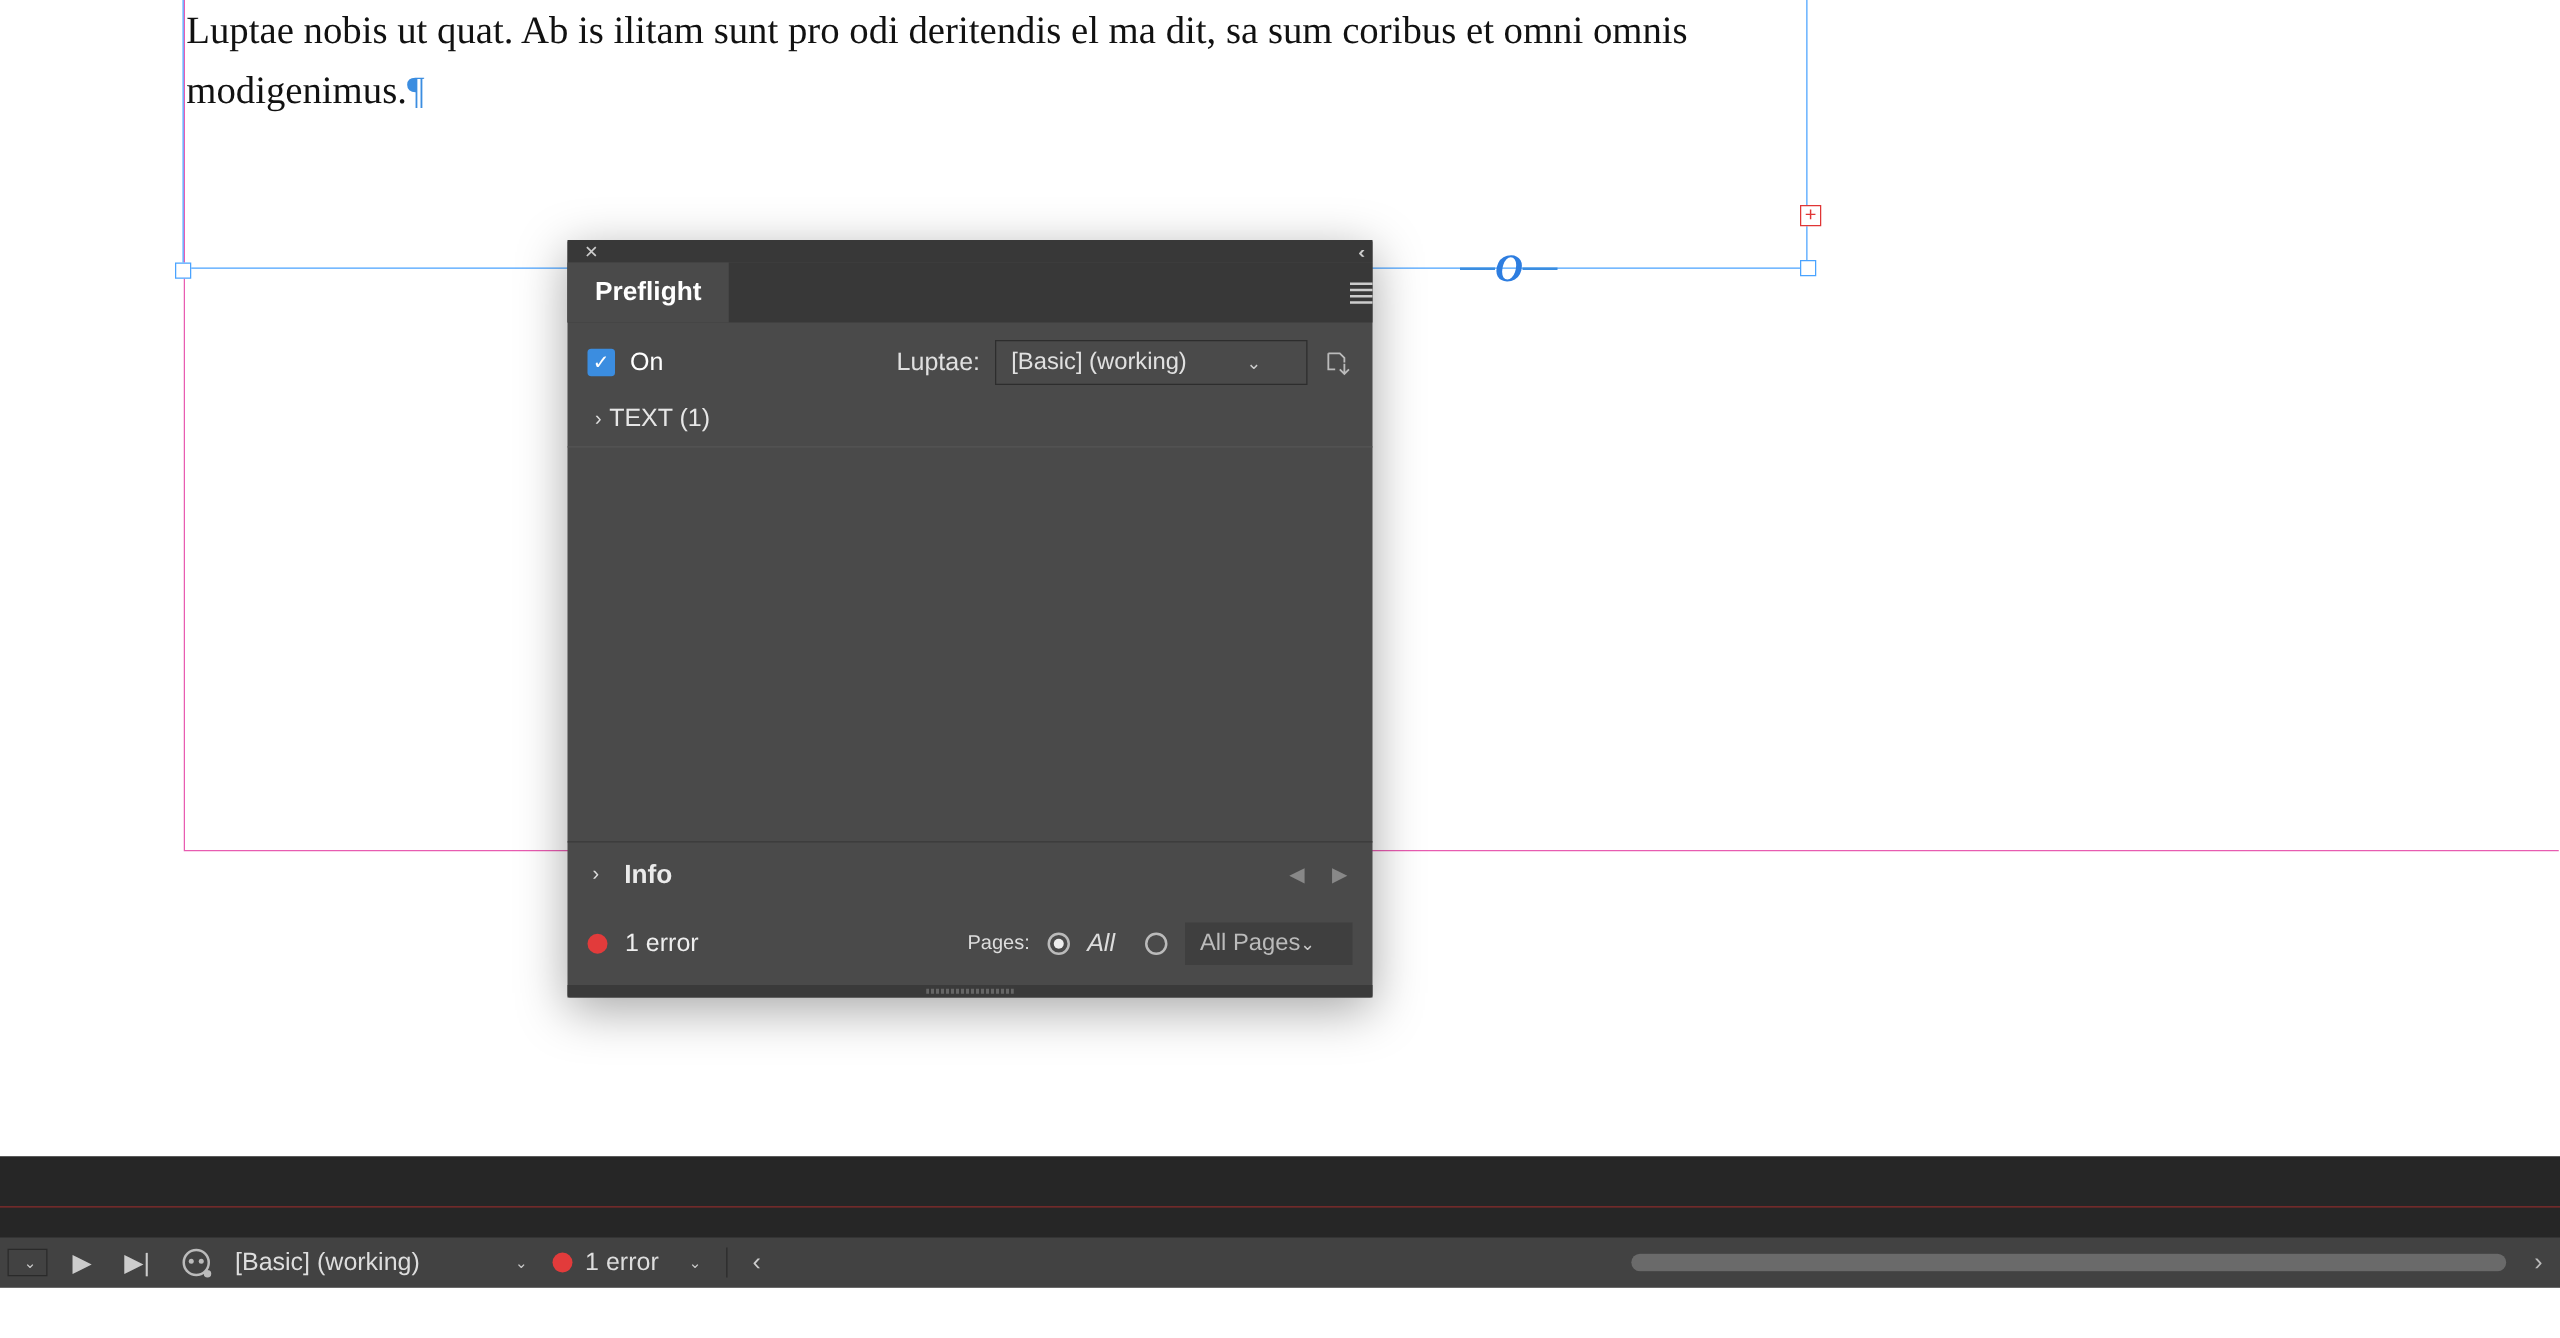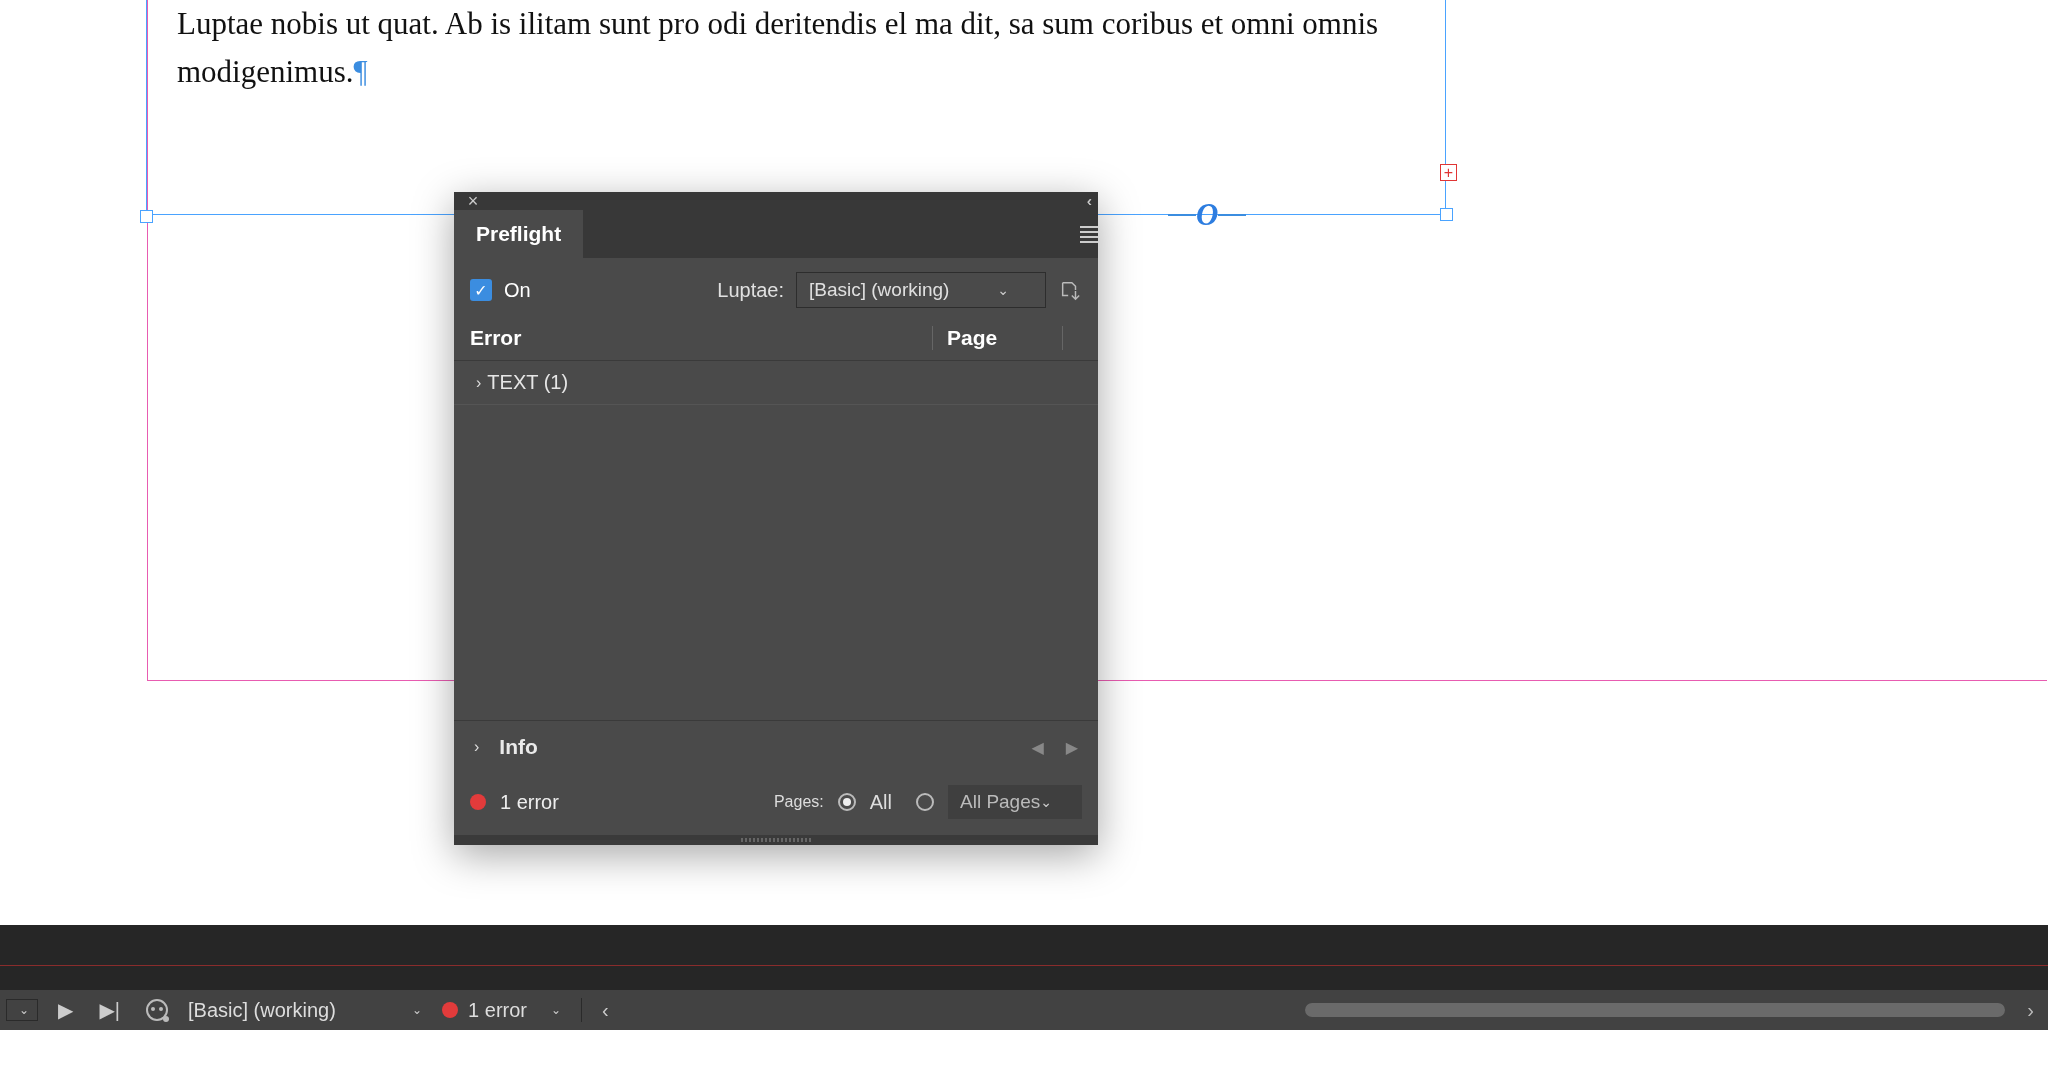--- a/index.html
+++ b/index.html
@@ -33,21 +33,20 @@
   border: 1px solid #4aa3ff;
 }
 .frame-top { height: 215px; border-top: none; }
 .body-text {
   font-family: Georgia, "Times New Roman", serif;
   font-size: 31px;
   line-height: 1.55;
   color: #111;
   padding: 0 2px;
   position: relative;
-  margin-left: 28px;
 }
 .body-text .pilc { color: #3b8de0; }
 .pagebreak {
   font-style: italic;
   color: #2d7de0;
   font-family: Georgia, serif;
   font-size: 31px;
   font-weight: bold;
 }
 .break-wrap {
@@ -190,21 +189,21 @@
 .status-row {
   display:flex; align-items:center;
   padding: 12px 16px 16px 16px;
   gap:14px;
 }
 .dot-red { width:16px;height:16px;border-radius:50%;background:#e23b3b;}
 .err-count { color:#eee; font-size:20px; margin-right:auto;}
 .pages-label { color:#ddd; font-size:16px;}
 .radio { width:18px;height:18px;border-radius:50%;border:2px solid #bbb; display:inline-flex;align-items:center;justify-content:center;}
 .radio.sel::after { content:""; width:8px;height:8px;border-radius:50%;background:#eee;}
-.radio-label { color:#ddd; font-size:20px; margin-right:10px;}
+.radio-label { color:#ddd; font-size:20px; margin-right:10px;font-style:italic;}
 .allpages-box {
   background:#3f3f3f;
   padding:6px 30px 6px 12px;
   color:#bbb;
   font-size:19px;
   position:relative;
   display:flex;align-items:center;gap:0;
   cursor:pointer;
 }
 .panel-grip {
@@ -317,25 +316,20 @@
         <span>[Basic] (working)</span>
         <span class="chev">⌄</span>
       </div>
       <div class="embed-icon">
         <svg width="22" height="22" viewBox="0 0 24 24" fill="none" stroke="#bbb" stroke-width="1.6">
           <path d="M4 4h10l4 4v4M4 4v14h6M14 18l4 4 4-4m-4 4v-9"></path>
         </svg>
       </div>
     </div>
 
-    <div class="headers">
-      <div class="hdr-error">Error</div>
-      <div class="hdr-page">Page</div>
-      <div class="hdr-spacer"></div>
-    </div>
 
     <div class="error-list">
       <div class="error-row">
         <span class="tri">›</span>
         <span>TEXT (1)</span>
       </div>
     </div>
 
     <div class="info-row">
       <span class="tri">›</span>

